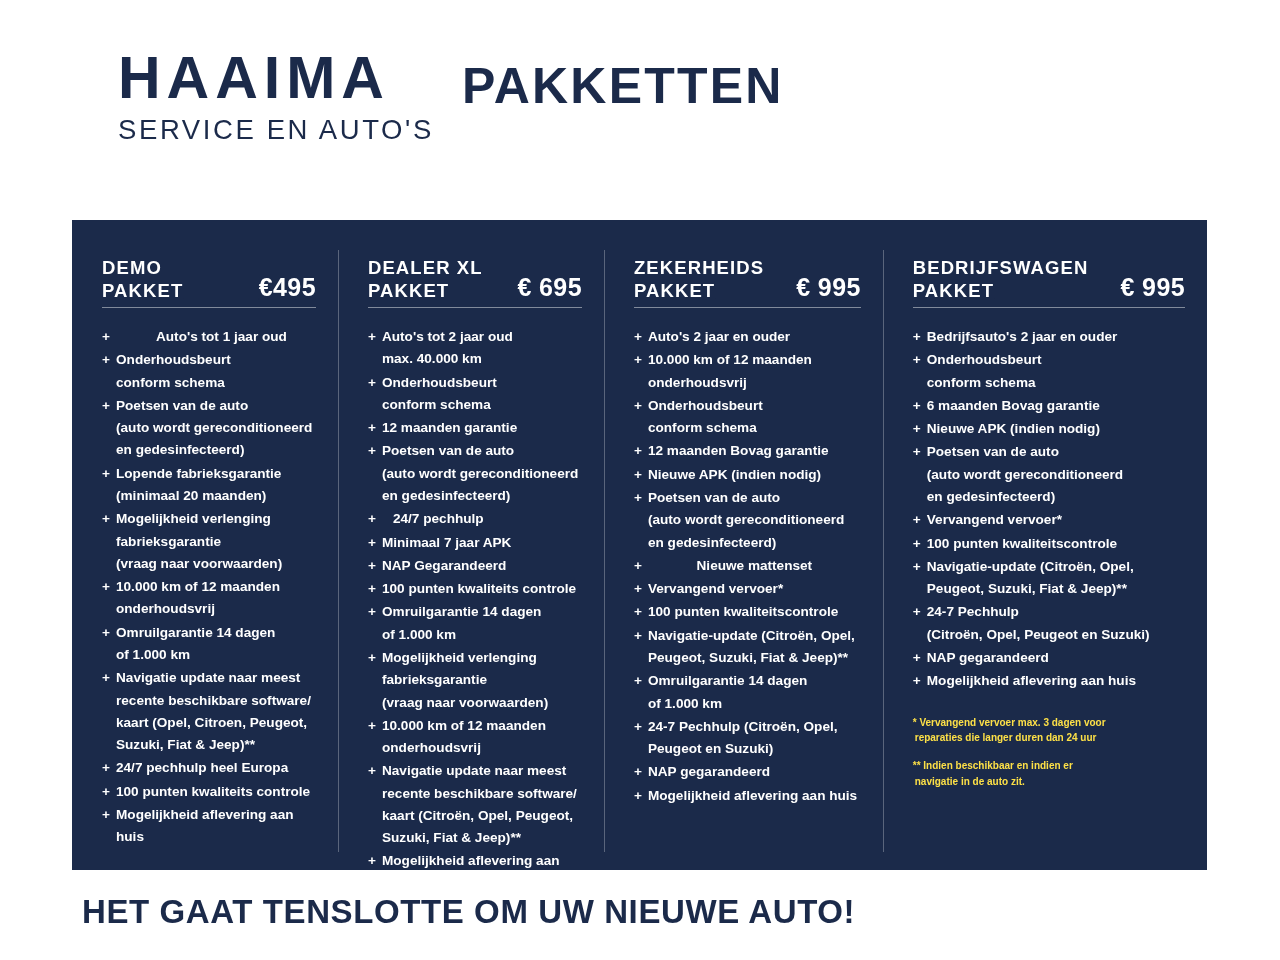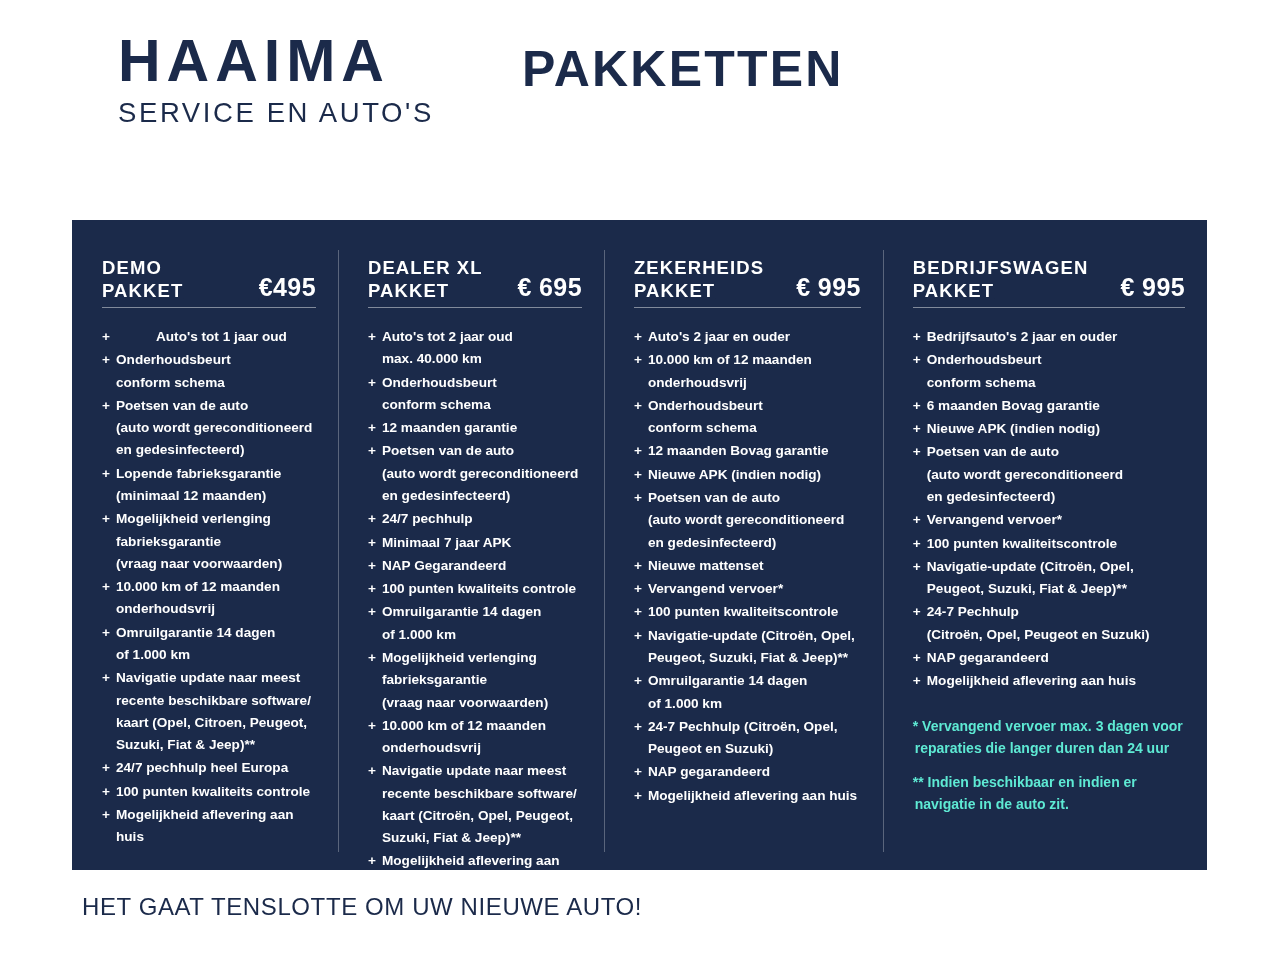--- a/index.html
+++ b/index.html
@@ -13,22 +13,22 @@
   .page {
     position: relative;
     width: 1280px; height: 960px;
     padding: 0;
   }
 
   
   .header {
     display: flex;
     align-items: flex-start;
-    padding: 31px 0 0 118px;
-    gap: 88px;
+    padding: 48px 0 0 118px;
+    gap: 28px;
   }
   .brand { display: flex; flex-direction: column; }
   .brand-name {
     font-size: 59px;
     font-weight: 700;
     letter-spacing: 6px;
     color: #1b2a4a;
     line-height: 1.02;
   }
   .brand-sub {
@@ -110,37 +110,37 @@
     flex: 0 0 auto;
     width: 14px;
     color: #ffffff;
     font-weight: 600;
   }
   ul.features li .txt { flex: 1 1 auto; }
   .footnotes {
     margin-top: 22px;
   }
   .footnotes p {
-    color: #5eead4;
-    font-size: 14px;
+    color: #fde047;
+    font-size: 10px;
     line-height: 1.58;
     font-weight: 600;
     margin-bottom: 2px;
     padding-left: 2px;
     text-indent: -2px;
     margin-top: 12px;
   }
 
   
   .footer {
     position: absolute;
     left: 82px;
     top: 893px;
-    font-size: 24px;
-    font-weight: 400;
+    font-size: 33px;
+    font-weight: 700;
     letter-spacing: 0.6px;
     color: #1b2a4a;
   }
 </style>
 </head>
 <body>
 
 <div class="page">
 
   <div class="header">
@@ -174,21 +174,21 @@
           </li>
           <li>
             <span class="plus">+</span>
             <span class="txt" style="white-space: pre-line;">Poetsen van de auto
 (auto wordt gereconditioneerd
 en gedesinfecteerd)</span>
           </li>
           <li>
             <span class="plus">+</span>
             <span class="txt" style="white-space: pre-line;">Lopende fabrieksgarantie
-(minimaal 12 maanden)</span>
+(minimaal 20 maanden)</span>
           </li>
           <li>
             <span class="plus">+</span>
             <span class="txt" style="white-space: pre-line;">Mogelijkheid verlenging
 fabrieksgarantie
 (vraag naar voorwaarden)</span>
           </li>
           <li>
             <span class="plus">+</span>
             <span class="txt" style="white-space: pre-line;">10.000 km of 12 maanden
@@ -244,21 +244,21 @@
             <span class="txt" style="white-space: pre-line;">12 maanden garantie</span>
           </li>
           <li>
             <span class="plus">+</span>
             <span class="txt" style="white-space: pre-line;">Poetsen van de auto
 (auto wordt gereconditioneerd
 en gedesinfecteerd)</span>
           </li>
           <li>
             <span class="plus">+</span>
-            <span class="txt" style="white-space: pre-line;">24/7 pechhulp</span>
+            <span class="txt" style="white-space: pre-line; margin-left: 11px;">24/7 pechhulp</span>
           </li>
           <li>
             <span class="plus">+</span>
             <span class="txt" style="white-space: pre-line;">Minimaal 7 jaar APK</span>
           </li>
           <li>
             <span class="plus">+</span>
             <span class="txt" style="white-space: pre-line;">NAP Gegarandeerd</span>
           </li>
           <li>
@@ -326,21 +326,21 @@
             <span class="txt" style="white-space: pre-line;">Nieuwe APK (indien nodig)</span>
           </li>
           <li>
             <span class="plus">+</span>
             <span class="txt" style="white-space: pre-line;">Poetsen van de auto
 (auto wordt gereconditioneerd
 en gedesinfecteerd)</span>
           </li>
           <li>
             <span class="plus">+</span>
-            <span class="txt" style="white-space: pre-line;">Nieuwe mattenset</span>
+            <span class="txt" style="white-space: pre-line; text-align: center;">Nieuwe mattenset</span>
           </li>
           <li>
             <span class="plus">+</span>
             <span class="txt" style="white-space: pre-line;">Vervangend vervoer*</span>
           </li>
           <li>
             <span class="plus">+</span>
             <span class="txt" style="white-space: pre-line;">100 punten kwaliteitscontrole</span>
           </li>
           <li>

